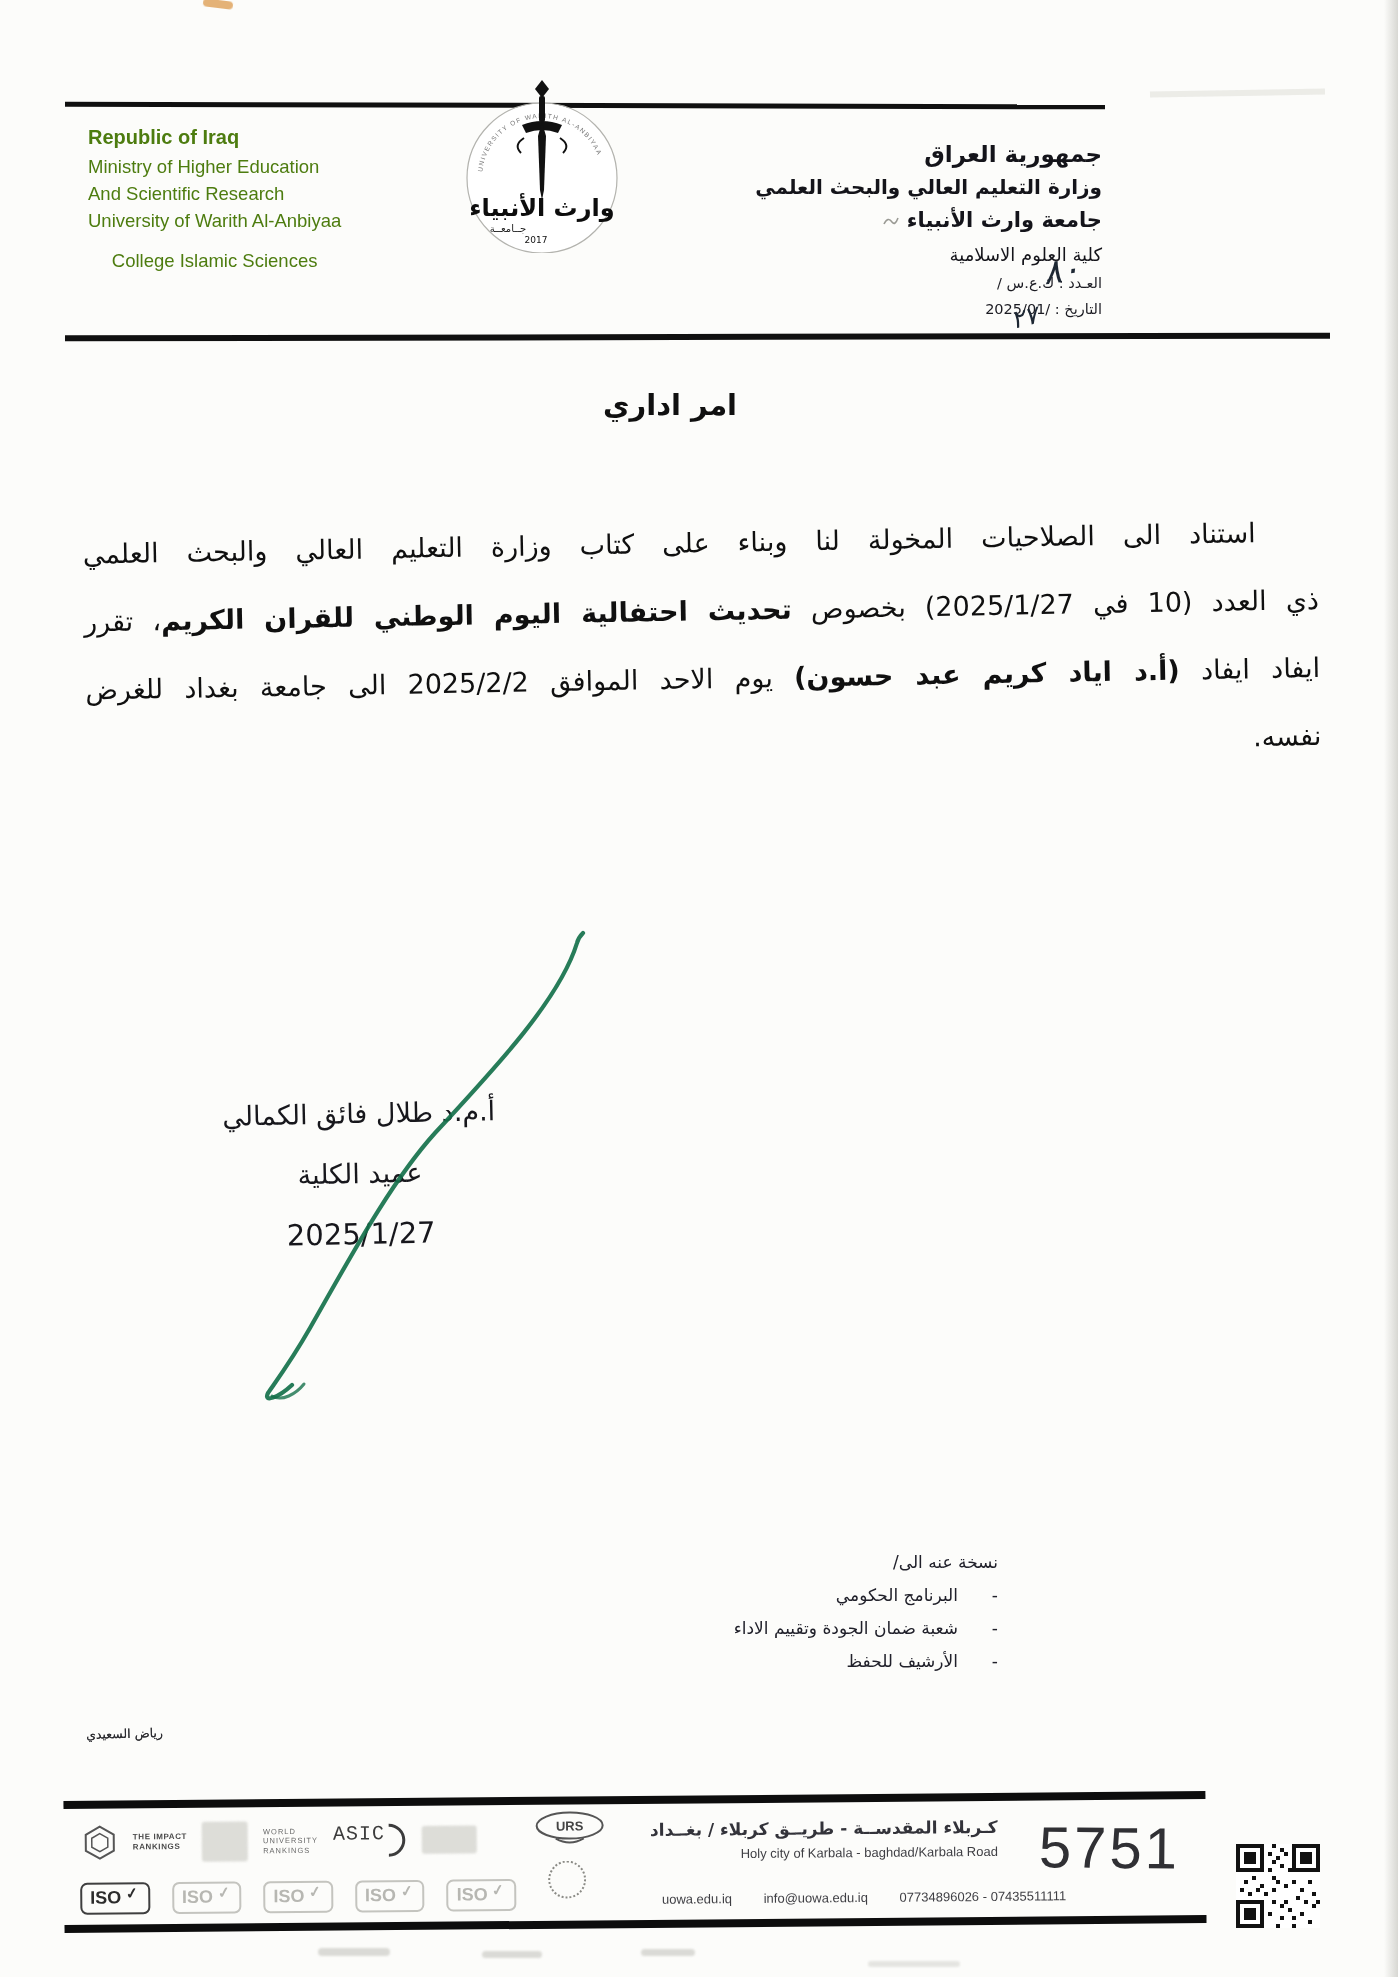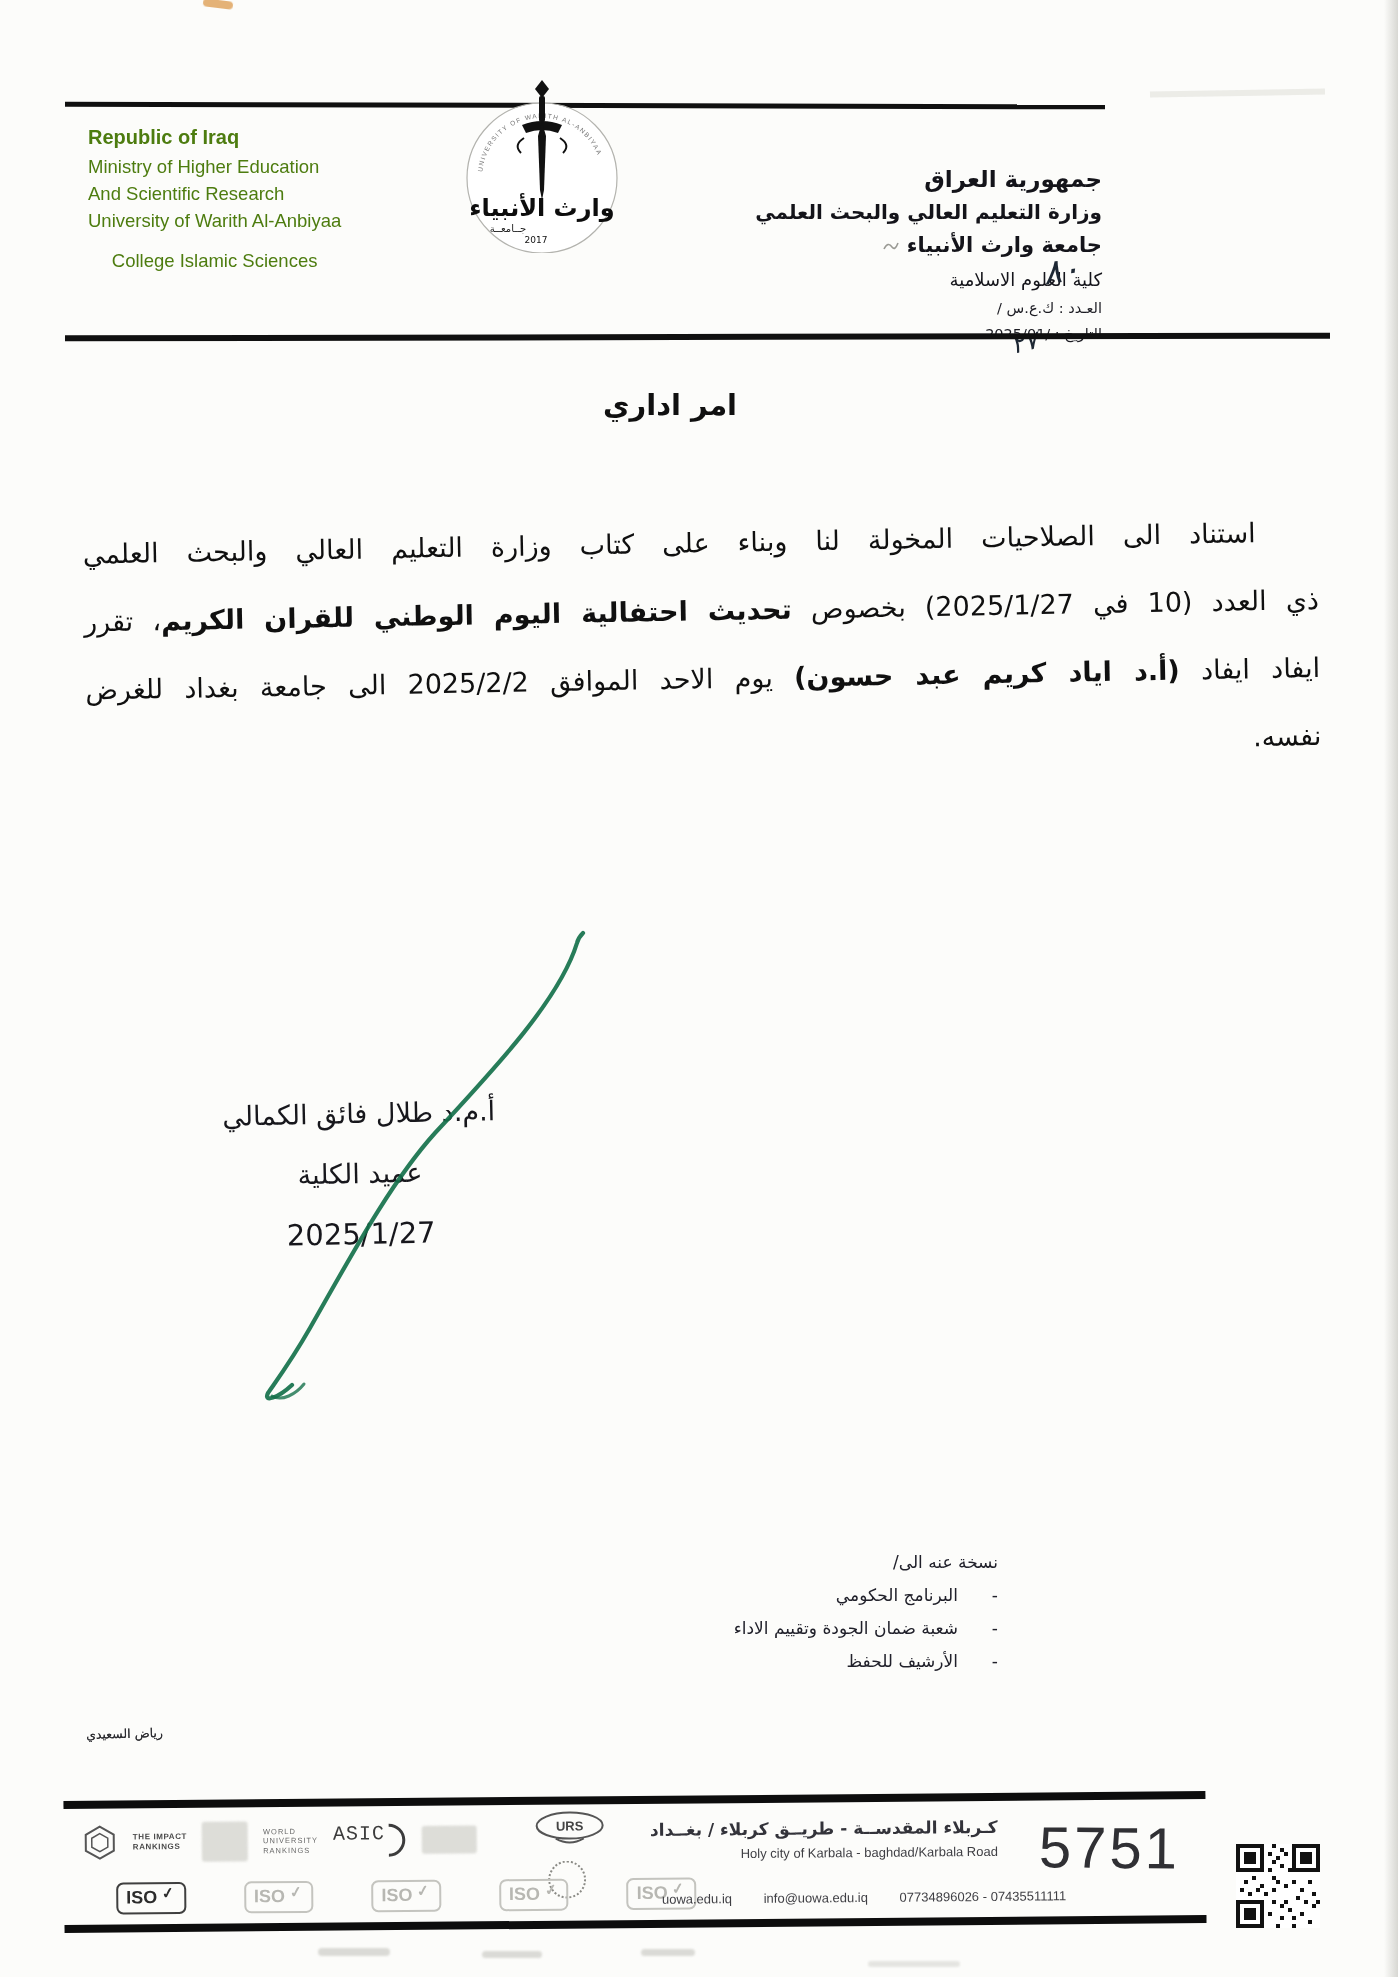--- a/index.html
+++ b/index.html
@@ -22,21 +22,21 @@
   .rule-top{left:65px;top:103px;width:1040px;height:5px;transform:rotate(.15deg);}
   .rule-2{left:65px;top:334px;width:1265px;height:6px;transform:rotate(-.12deg);}
   
   .en-block{position:absolute;left:88px;top:124px;font-family:"Liberation Sans",sans-serif;
             color:#4d7c0f;font-size:18.5px;line-height:27px;}
   .en-country{font-weight:bold;font-size:20px;margin-bottom:2px;}
   .en-college{margin-top:13px;text-align:center;}
   
   .seal{position:absolute;left:452px;top:78px;width:180px;height:175px;z-index:3;}
   
-  .ar-block{position:absolute;right:296px;top:138px;width:430px;text-align:right;color:#14141a;margin-top:25px;}
+  .ar-block{position:absolute;right:296px;top:138px;width:430px;text-align:right;color:#14141a;}
   .ar-country{font-size:23px;font-weight:bold;line-height:33px;}
   .ar-ministry{font-size:20px;font-weight:bold;line-height:32px;}
   .ar-univ{font-size:21px;font-weight:bold;line-height:34px;}
   .ar-college{font-size:18px;font-weight:normal;line-height:30px;margin-top:3px;}
   .meta-line{font-size:14.5px;line-height:26px;color:#1b1b22;}
   .hand{font-style:italic;color:#1d2733;}
   .hand-num{position:absolute;right:318px;top:250px;font-size:34px;transform:rotate(-8deg);}
   .date-wrap{position:relative;display:inline-block;}
   .hand-day{position:absolute;left:26px;top:9px;font-size:25px;transform:rotate(-14deg);}
   
@@ -75,21 +75,21 @@
   .wur-text{font-family:"Liberation Sans",sans-serif;font-size:7.5px;color:#6a6a6a;
             letter-spacing:1px;line-height:9.5px;}
   .asic{display:flex;font-family:Liberation Mono, monospace;
         font-size:20px;color:#3c3c3c;letter-spacing:1px;}
   .urs{position:absolute;left:470px;top:6px;}
   .laurel{position:absolute;left:484px;top:56px;width:34px;height:34px;border:2px dotted #8b8b86;
           border-radius:50%;}
   .iso-row{position:absolute;left:16px;top:74px;display:flex;gap:22px;}
   .iso{display:inline-flex;align-items:flex-start;gap:5px;border:2.5px solid #c4c4bf;
        border-radius:7px;padding:3px 9px 4px 8px;font-family:"Liberation Sans",sans-serif;
-       font-weight:bold;font-size:18px;color:#b7b7b2;margin-left:36px;}
+       font-weight:bold;font-size:18px;color:#b7b7b2;}
   .iso .chk{font-size:15px;transform:rotate(-8deg) translateY(-3px);}
   .iso-strong{border-color:#3f3f3f;color:#2c2c2c;}
   .addr{position:absolute;right:208px;top:16px;text-align:right;font-family:"Liberation Sans",sans-serif;}
   .addr-ar{direction:rtl;font-size:17px;font-weight:bold;color:#33333a;font-family:"DejaVu Sans",sans-serif;}
   .addr-en{font-size:13px;color:#3f3f44;margin-top:7px;}
   .contacts{position:absolute;right:140px;top:88px;font-family:"Liberation Sans",sans-serif;
             font-size:13px;color:#3f3f44;white-space:nowrap;}
   .contacts span{margin-left:28px;}
   .docnum{position:absolute;right:26px;top:14px;font-family:"Liberation Sans",sans-serif;
           font-size:58px;color:#303034;letter-spacing:3px;transform:rotate(1deg);}

